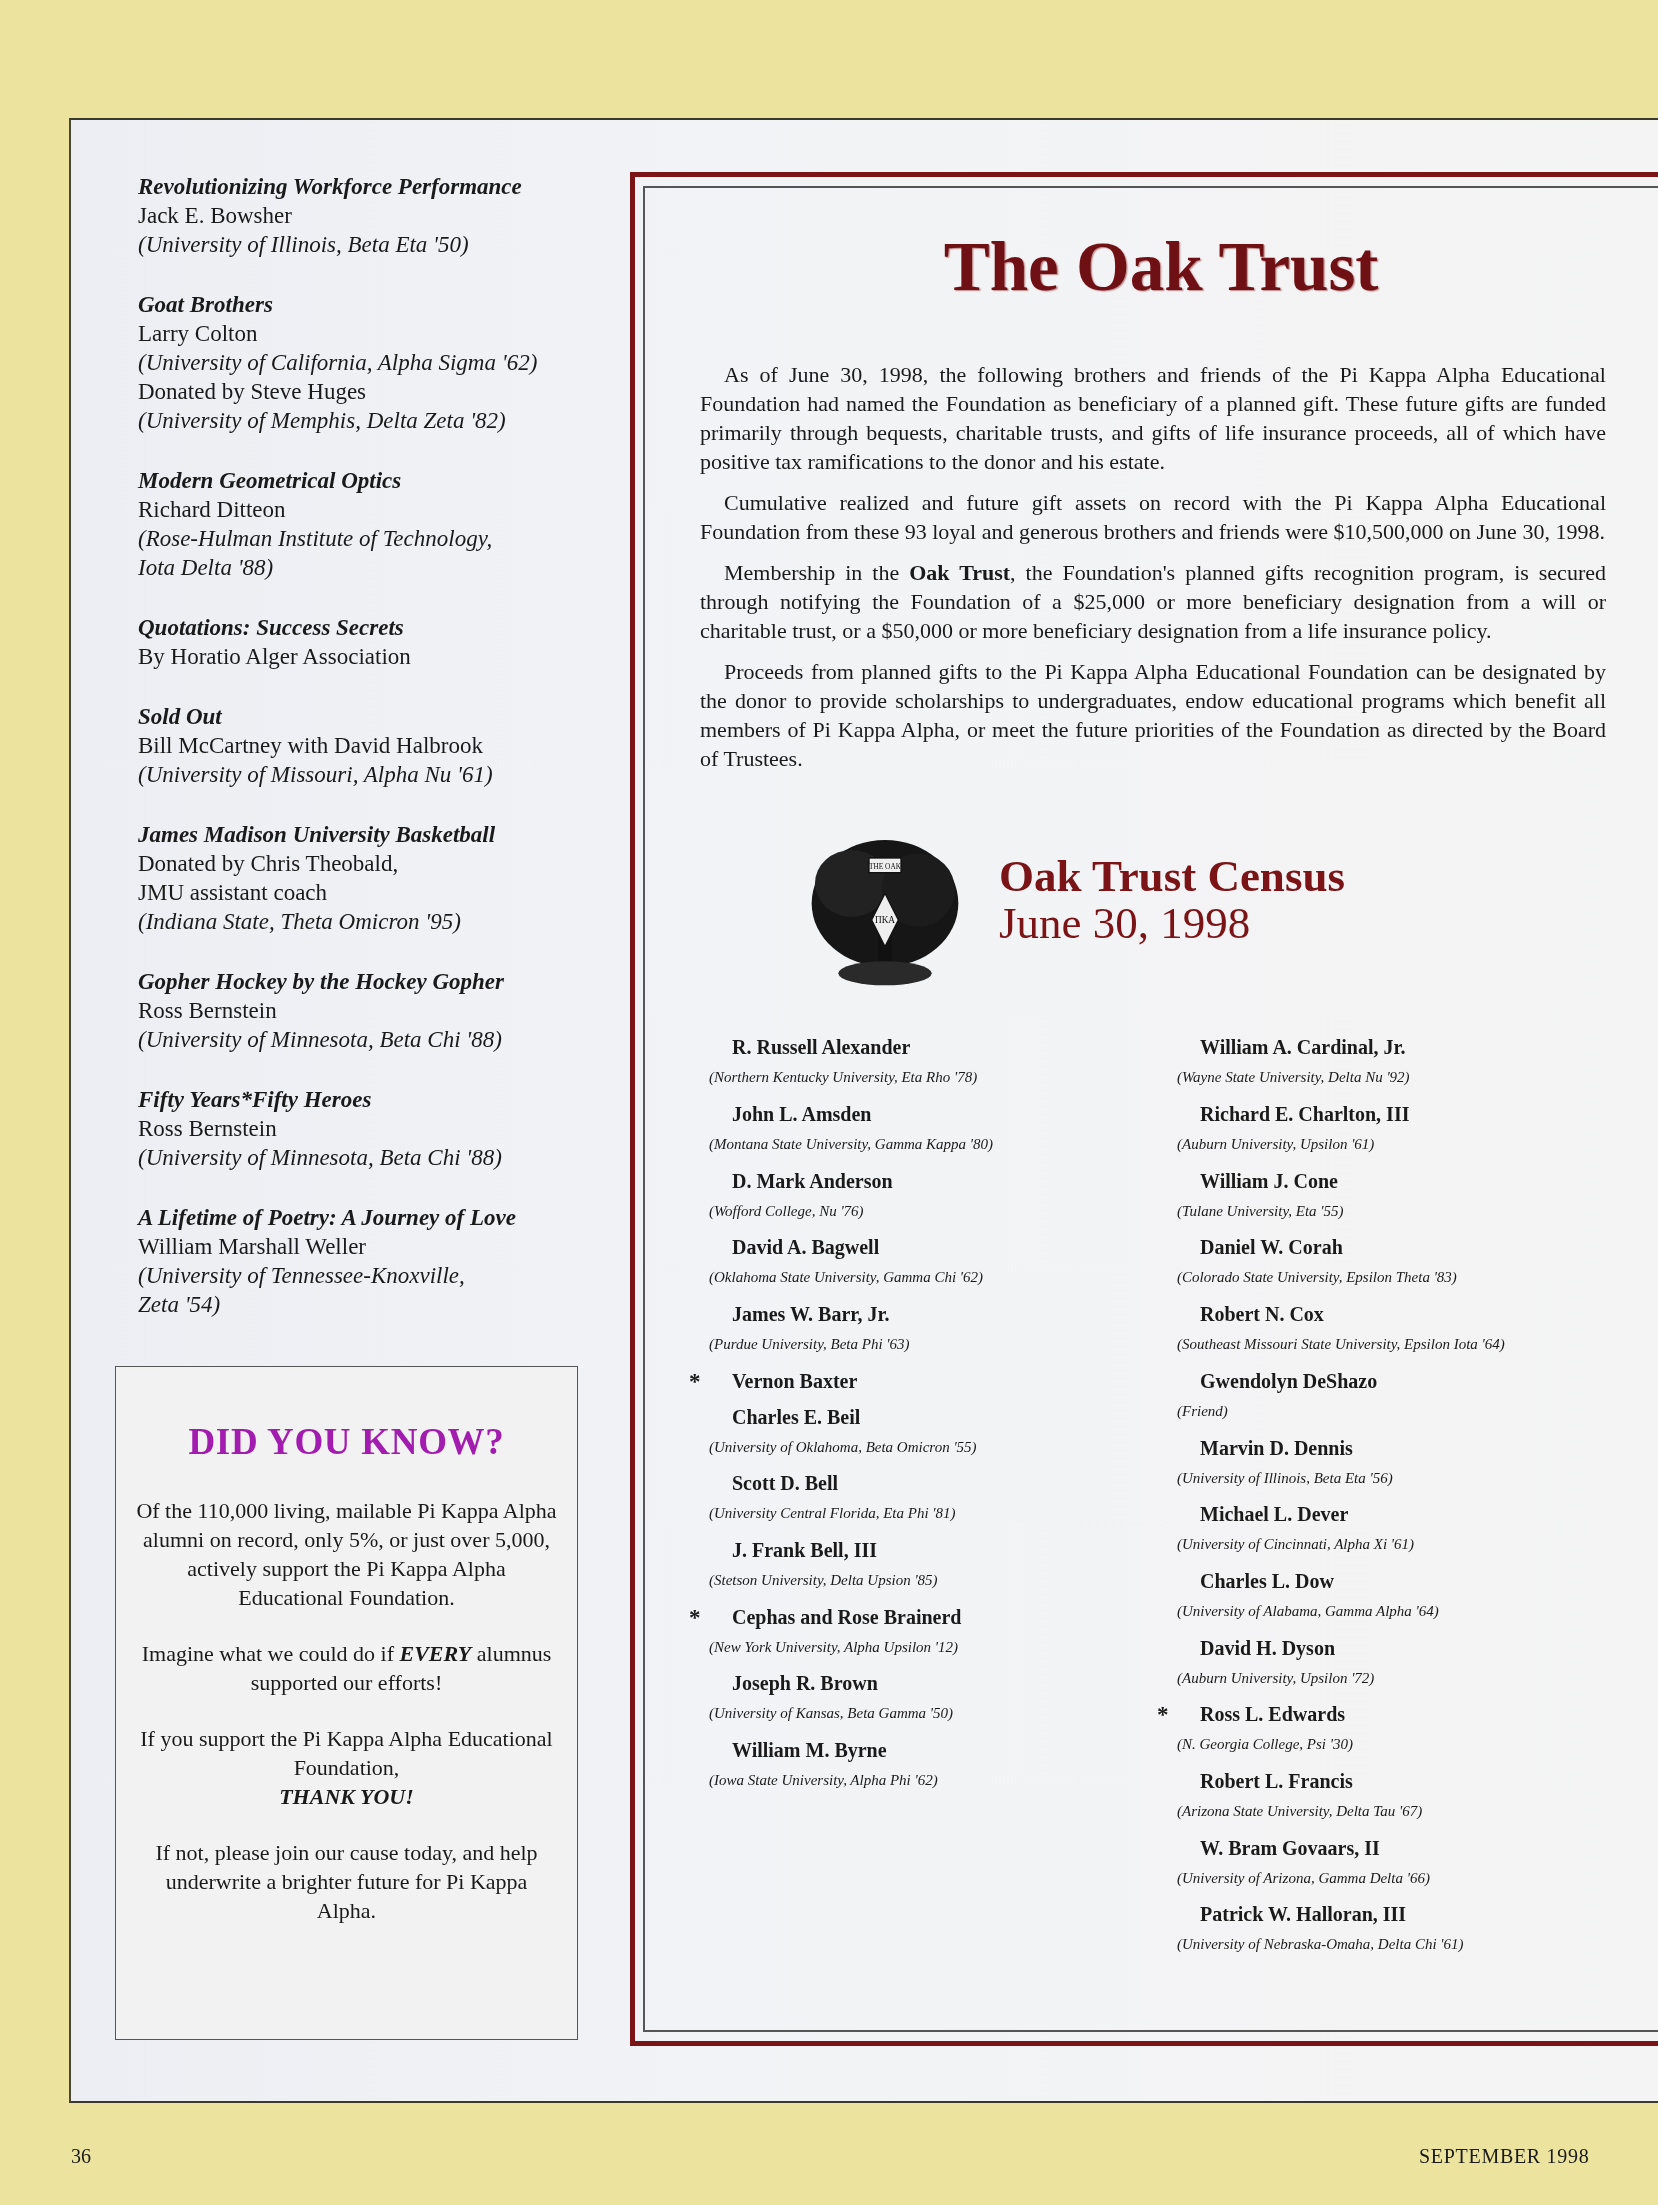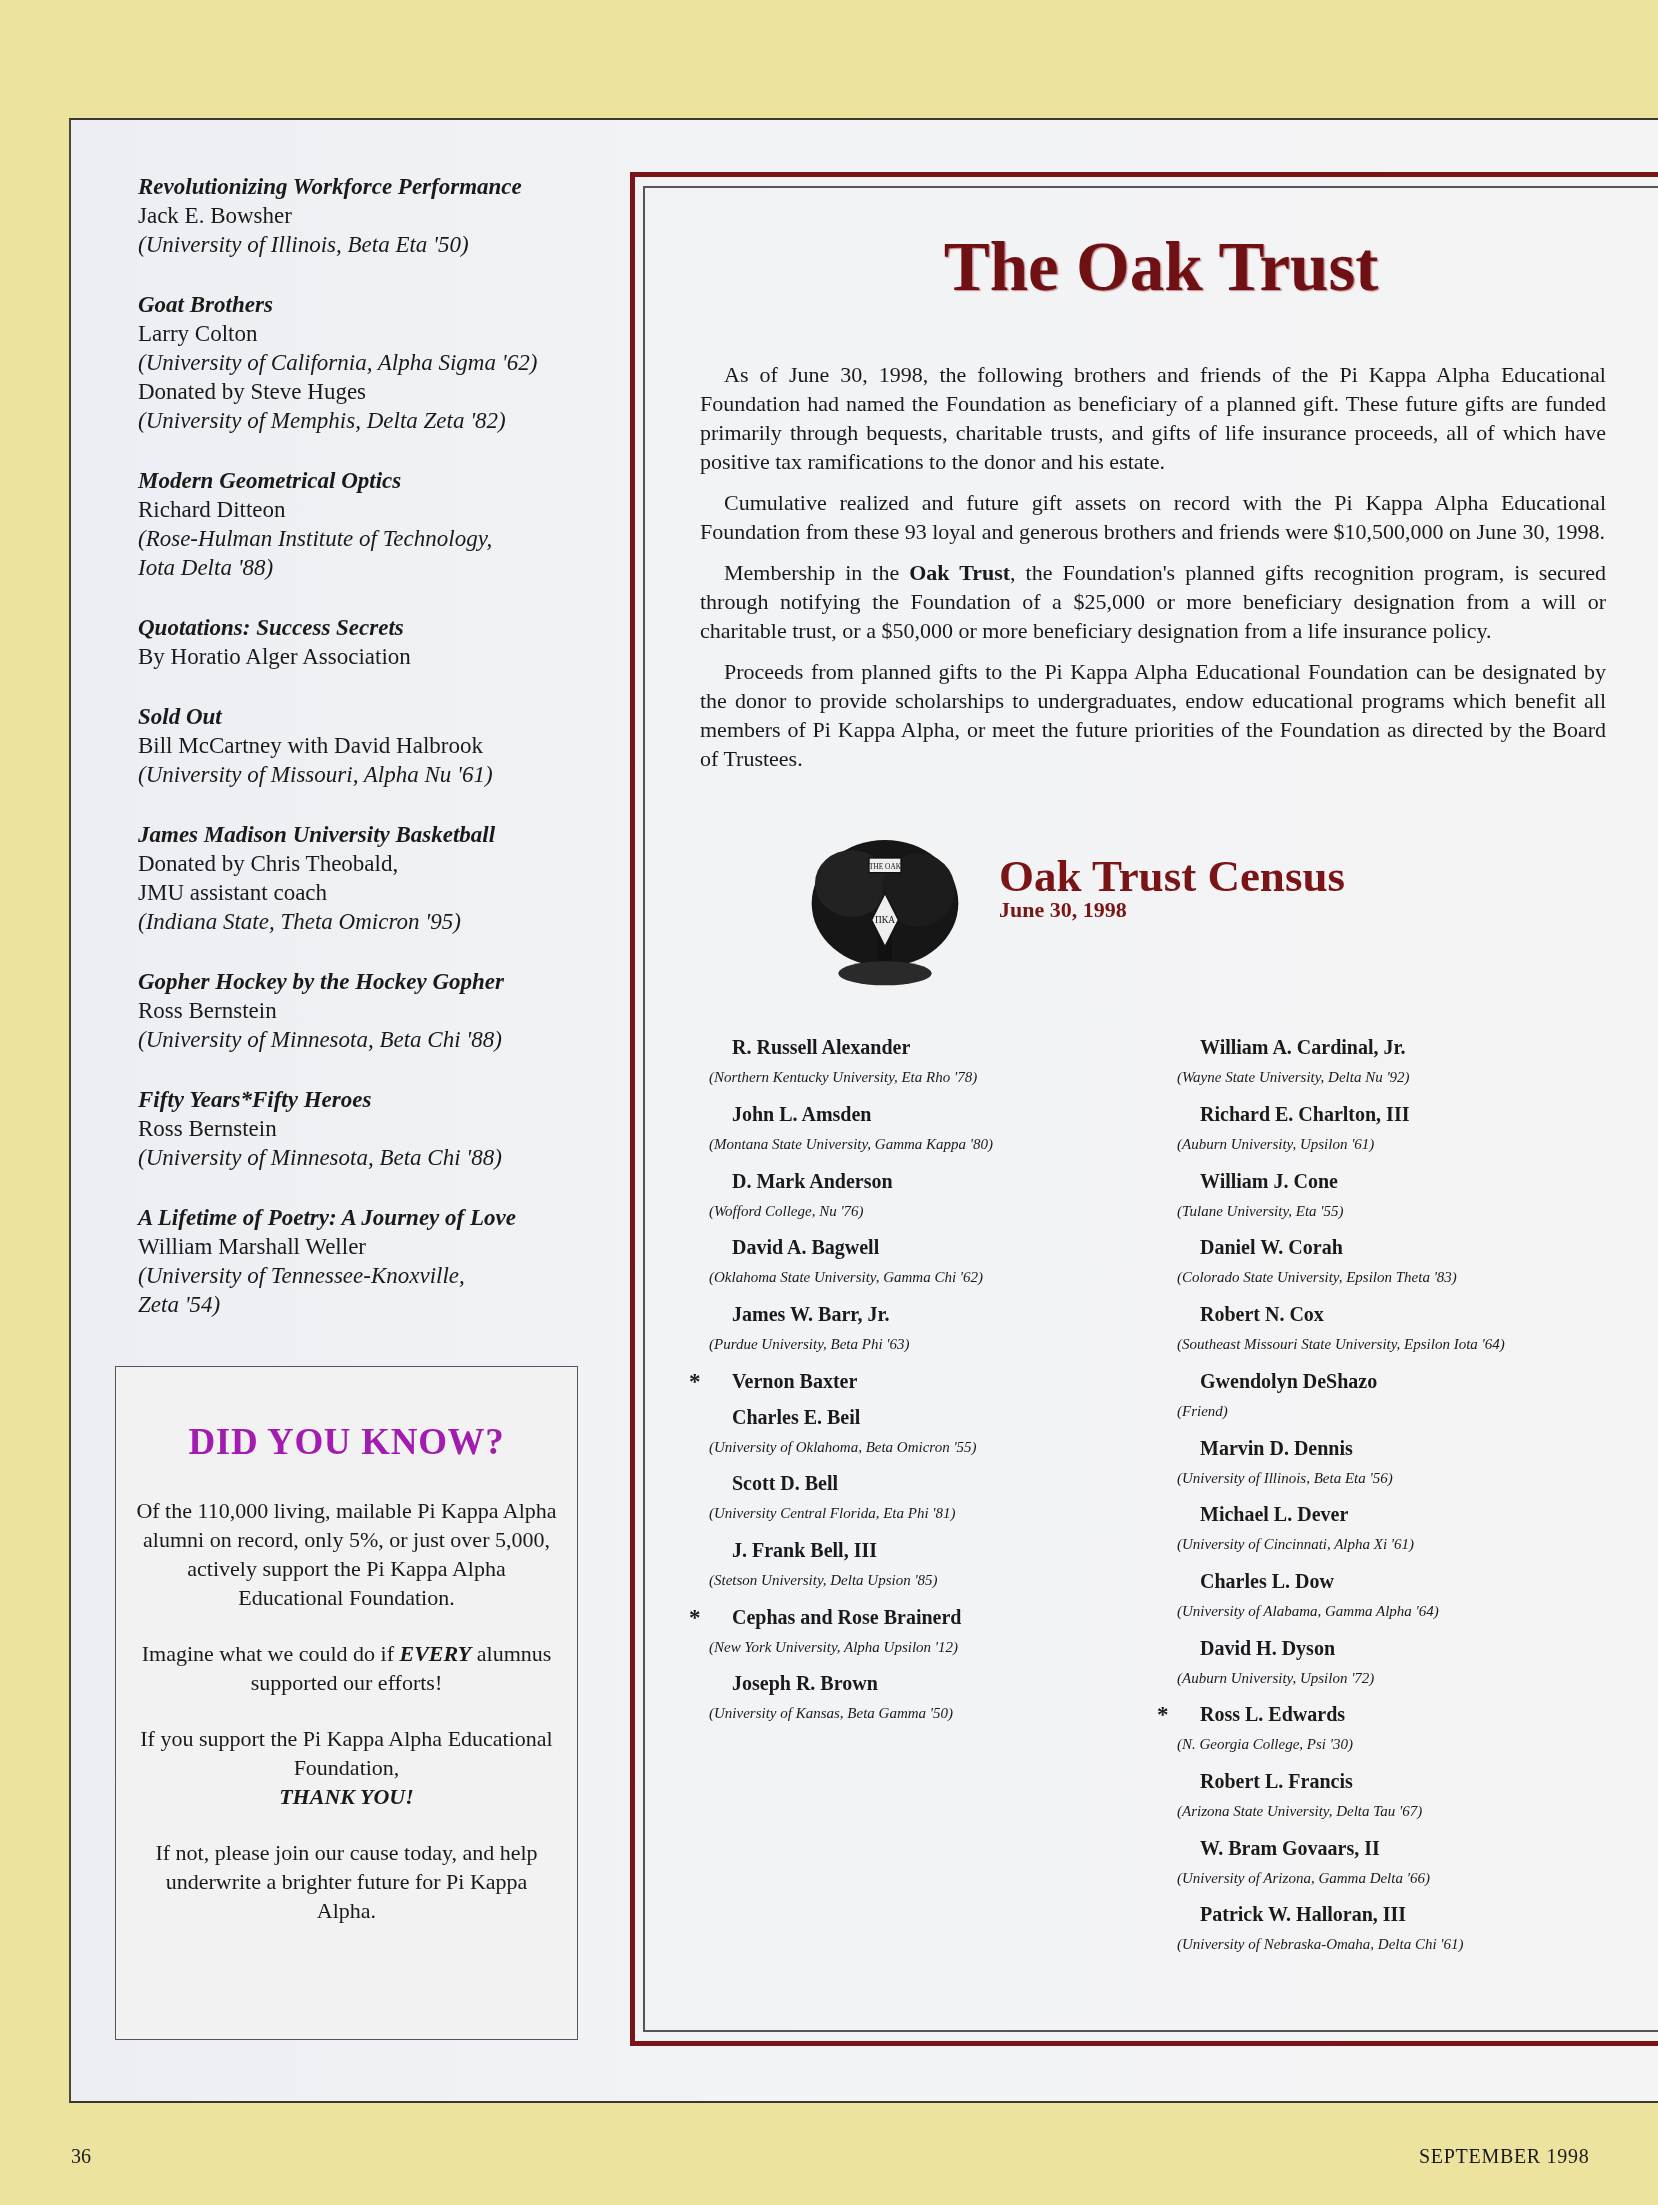--- a/index.html
+++ b/index.html
@@ -39,21 +39,21 @@
     border-left:2px solid #555; border-top:2px solid #555; border-bottom:2px solid #555;
   }
   .title { position:absolute; left:0; right:0; top:40px; text-align:center; font-size:69px; font-weight:bold; color:#6e1014; text-shadow:1.3px 1.3px 1.3px #b88; }
   .intro { position:absolute; left:43px; top:160px; width:930px; font-size:22px; line-height:29px; text-align:justify; }
   .intro p { margin:12px; text-indent:24px; }
   .intro b { font-weight:bold; }
 
   .census-head { position:absolute; left:160px; top:642px; width:601px; height:160px; }
   .tree { position:absolute; left:0; top:0; width:160px; height:160px; }
   .census-title { position:absolute; left:194px; top:20px; color:#7a1416; font-weight:bold; font-size:45px; }
-  .census-date { position:absolute; left:194px; top:67px; color:#7a1416; font-weight:bold; font-size:22px; }
+  .census-date { position:absolute; left:194px; top:67px; color:#7a1416; font-weight:normal; font-size:45px; }
 
   .roster { position:absolute; top:845px; width:414px; }
   .roster.c1 { left:64px; }
   .roster.c2 { left:532px; }
   .entry { margin-bottom:6.7px; position:relative; }
   .entry .n { font-weight:bold; font-size:20px; line-height:29px;margin-left:23px; }
   .entry .a { font-style:italic; font-size:15px; line-height:31px; }
   .entry .star { position:absolute; left:-20px; top:0; font-weight:bold; font-size:23px; line-height:29px; }
 
   .folio { position:absolute; top:2145px; font-size:20px; }
@@ -197,20 +197,24 @@
         </div>
         <div class="entry">
           <span class="star">*</span>
           <div class="n">Cephas and Rose Brainerd</div>
           <div class="a">(New York University, Alpha Upsilon '12)</div>
         </div>
         <div class="entry">
           <div class="n">Joseph R. Brown</div>
           <div class="a">(University of Kansas, Beta Gamma '50)</div>
         </div>
+        <div class="entry">
+          <div class="n">William M. Byrne</div>
+          <div class="a">(Iowa State University, Alpha Phi '62)</div>
+        </div>
       </div>
     <div class="roster c2" id="col2">
         <div class="entry">
           <div class="n">William A. Cardinal, Jr.</div>
           <div class="a">(Wayne State University, Delta Nu '92)</div>
         </div>
         <div class="entry">
           <div class="n">Richard E. Charlton, III</div>
           <div class="a">(Auburn University, Upsilon '61)</div>
         </div>

